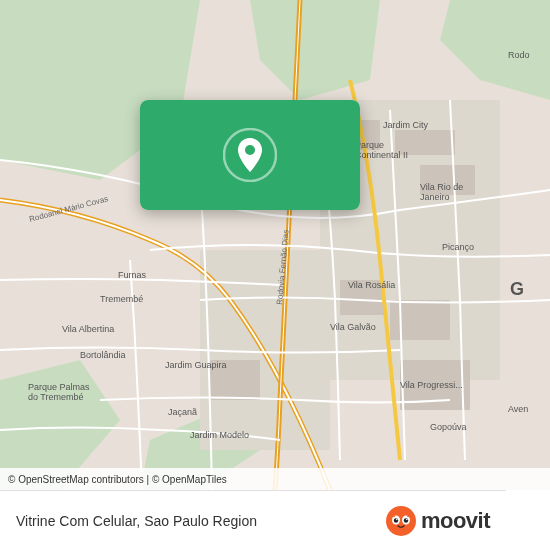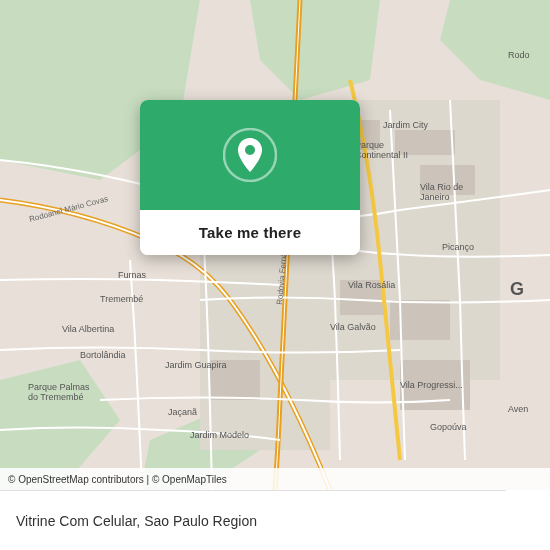--- a/index.html
+++ b/index.html
@@ -205,23 +205,39 @@
   
   <div id="popup-card">
     <div id="popup-green-area">
 
       <svg id="location-pin" viewBox="0 0 54 54" xmlns="http://www.w3.org/2000/svg">
         <circle cx="27" cy="27" r="26" fill="none" stroke="white" stroke-width="2.5" opacity="0.5"></circle>
         <path d="M27 10 C20 10 15 15.5 15 22 C15 31 27 44 27 44 C27 44 39 31 39 22 C39 15.5 34 10 27 10 Z" fill="white"></path>
         <circle cx="27" cy="22" r="5" fill="#2eaa6a"></circle>
       </svg>
     </div>
-    <button id="popup-button">Take me there</button>
   </div>
 </div>
 
 <div id="attribution-bar">
   <span>© OpenStreetMap contributors | © OpenMapTiles</span>
 </div>
 
 <div id="bottom-bar">
   <span id="location-title">Vitrine Com Celular, Sao Paulo Region</span>
+  <div id="moovit-logo">
+
+    <svg id="moovit-icon" viewBox="0 0 32 32" xmlns="http://www.w3.org/2000/svg">
+      <circle cx="16" cy="16" r="15" fill="#f4602a"></circle>
+      <ellipse cx="11" cy="15" rx="4" ry="4.5" fill="white"></ellipse>
+      <ellipse cx="21" cy="15" rx="4" ry="4.5" fill="white"></ellipse>
+      <circle cx="11" cy="15.5" r="2.2" fill="#222"></circle>
+      <circle cx="21" cy="15.5" r="2.2" fill="#222"></circle>
+      <circle cx="11.8" cy="14.5" r="0.8" fill="white"></circle>
+      <circle cx="21.8" cy="14.5" r="0.8" fill="white"></circle>
+      <path d="M 13 21 Q 16 23.5 19 21" stroke="#222" stroke-width="1.2" fill="none" stroke-linecap="round"></path>
+
+      <polygon points="8,8 10,12 6,12" fill="#f4602a"></polygon>
+      <polygon points="24,8 26,12 22,12" fill="#f4602a"></polygon>
+    </svg>
+    <span id="moovit-text">moovit</span>
+  </div>
 </div>
 
 </body></html>

